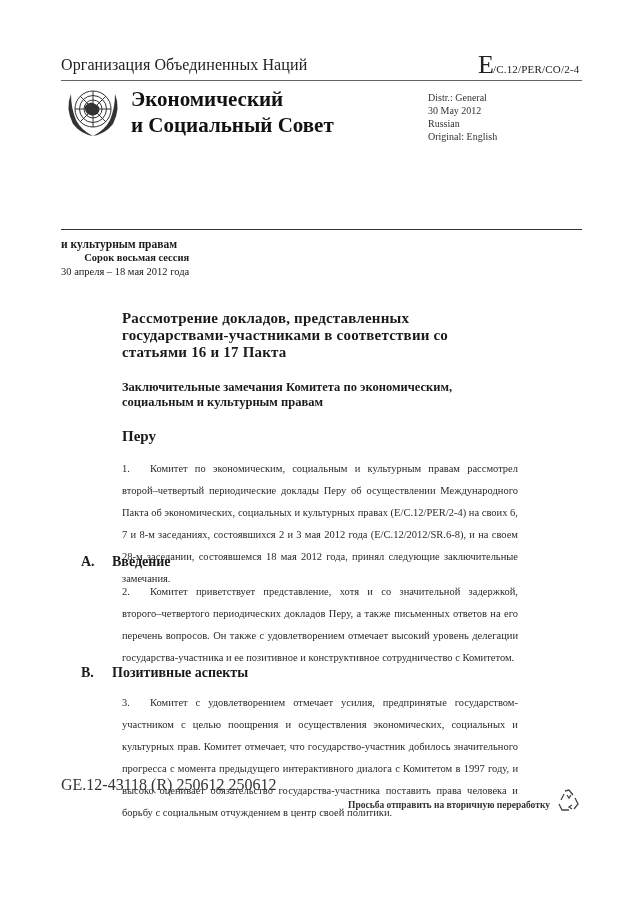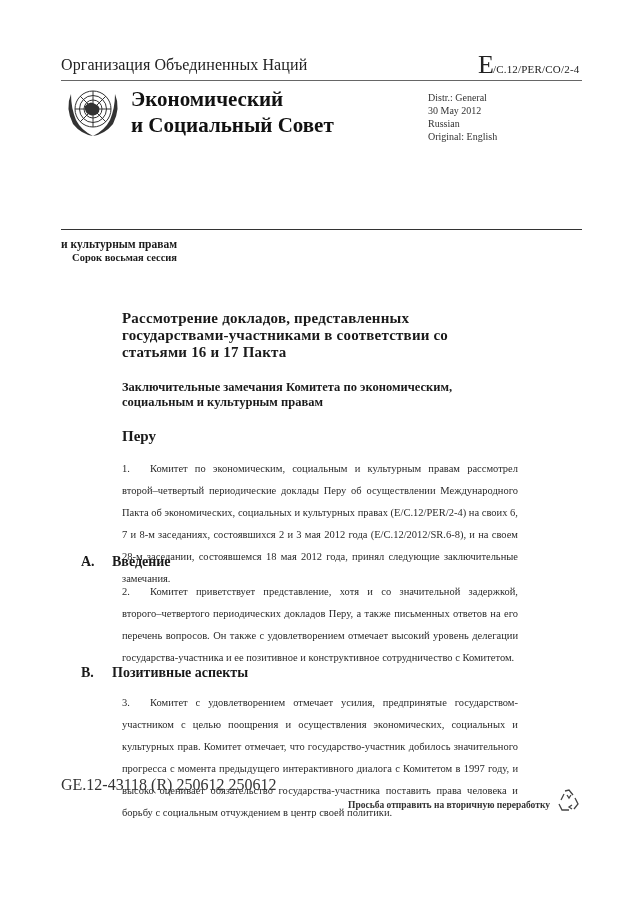--- a/index.html
+++ b/index.html
@@ -72,20 +72,21 @@
   <div>30 May 2012</div>
   <div>Russian</div>
   <div>Original: English</div>
 </div>
 
 <div class="abs rule-mid"></div>
 
 <div class="abs committee">
   <div class="b">и культурным правам</div>
   <div class="session">Сорок восьмая сессия</div>
+  <div class="dates">30 апреля – 18 мая 2012 года</div>
 </div>
 
 <div class="abs title">Рассмотрение докладов, представленных государствами-участниками в соответствии со статьями 16 и 17 Пакта</div>
 <div class="abs subtitle">Заключительные замечания Комитета по экономическим, социальным и культурным правам</div>
 <div class="abs country">Перу</div>
 
 <div class="abs para p1">
   <span class="num">1.</span><span>Комитет по экономическим, социальным и культурным правам рассмотрел второй–четвертый периодические доклады Перу об осуществлении Международного Пакта об экономических, социальных и культурных правах (E/C.12/PER/2-4) на своих 6, 7 и 8-м заседаниях, состоявшихся 2 и 3 мая 2012 года (E/C.12/2012/SR.6-8), и на своем 28-м заседании, состоявшемся 18 мая 2012 года, принял следующие заключительные замечания.</span>
 </div>
 

